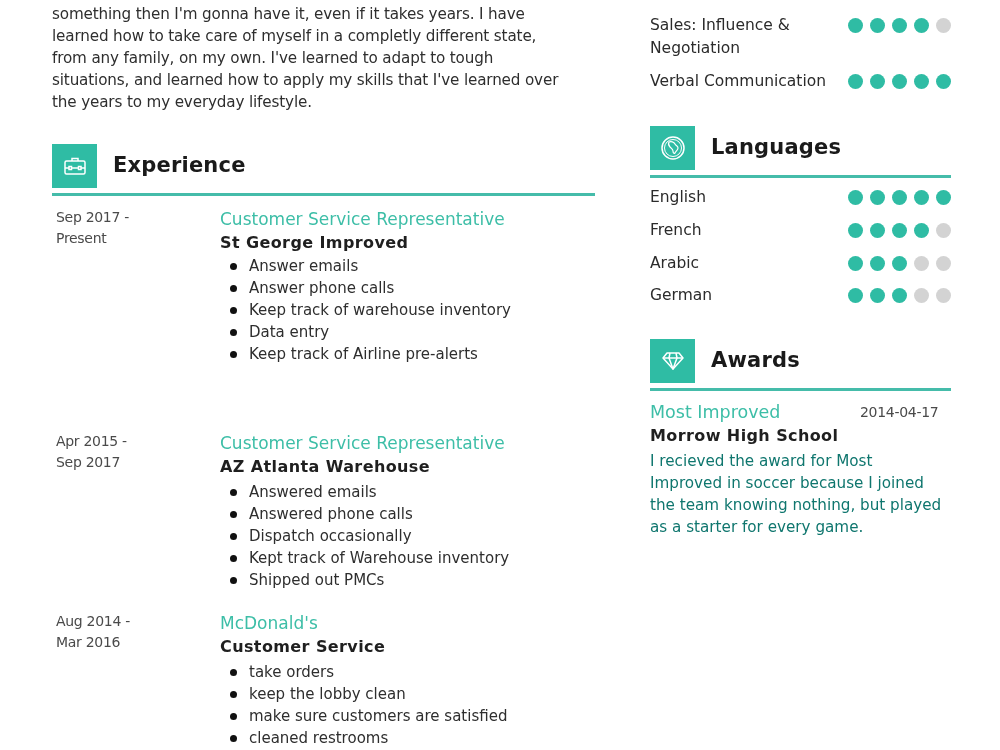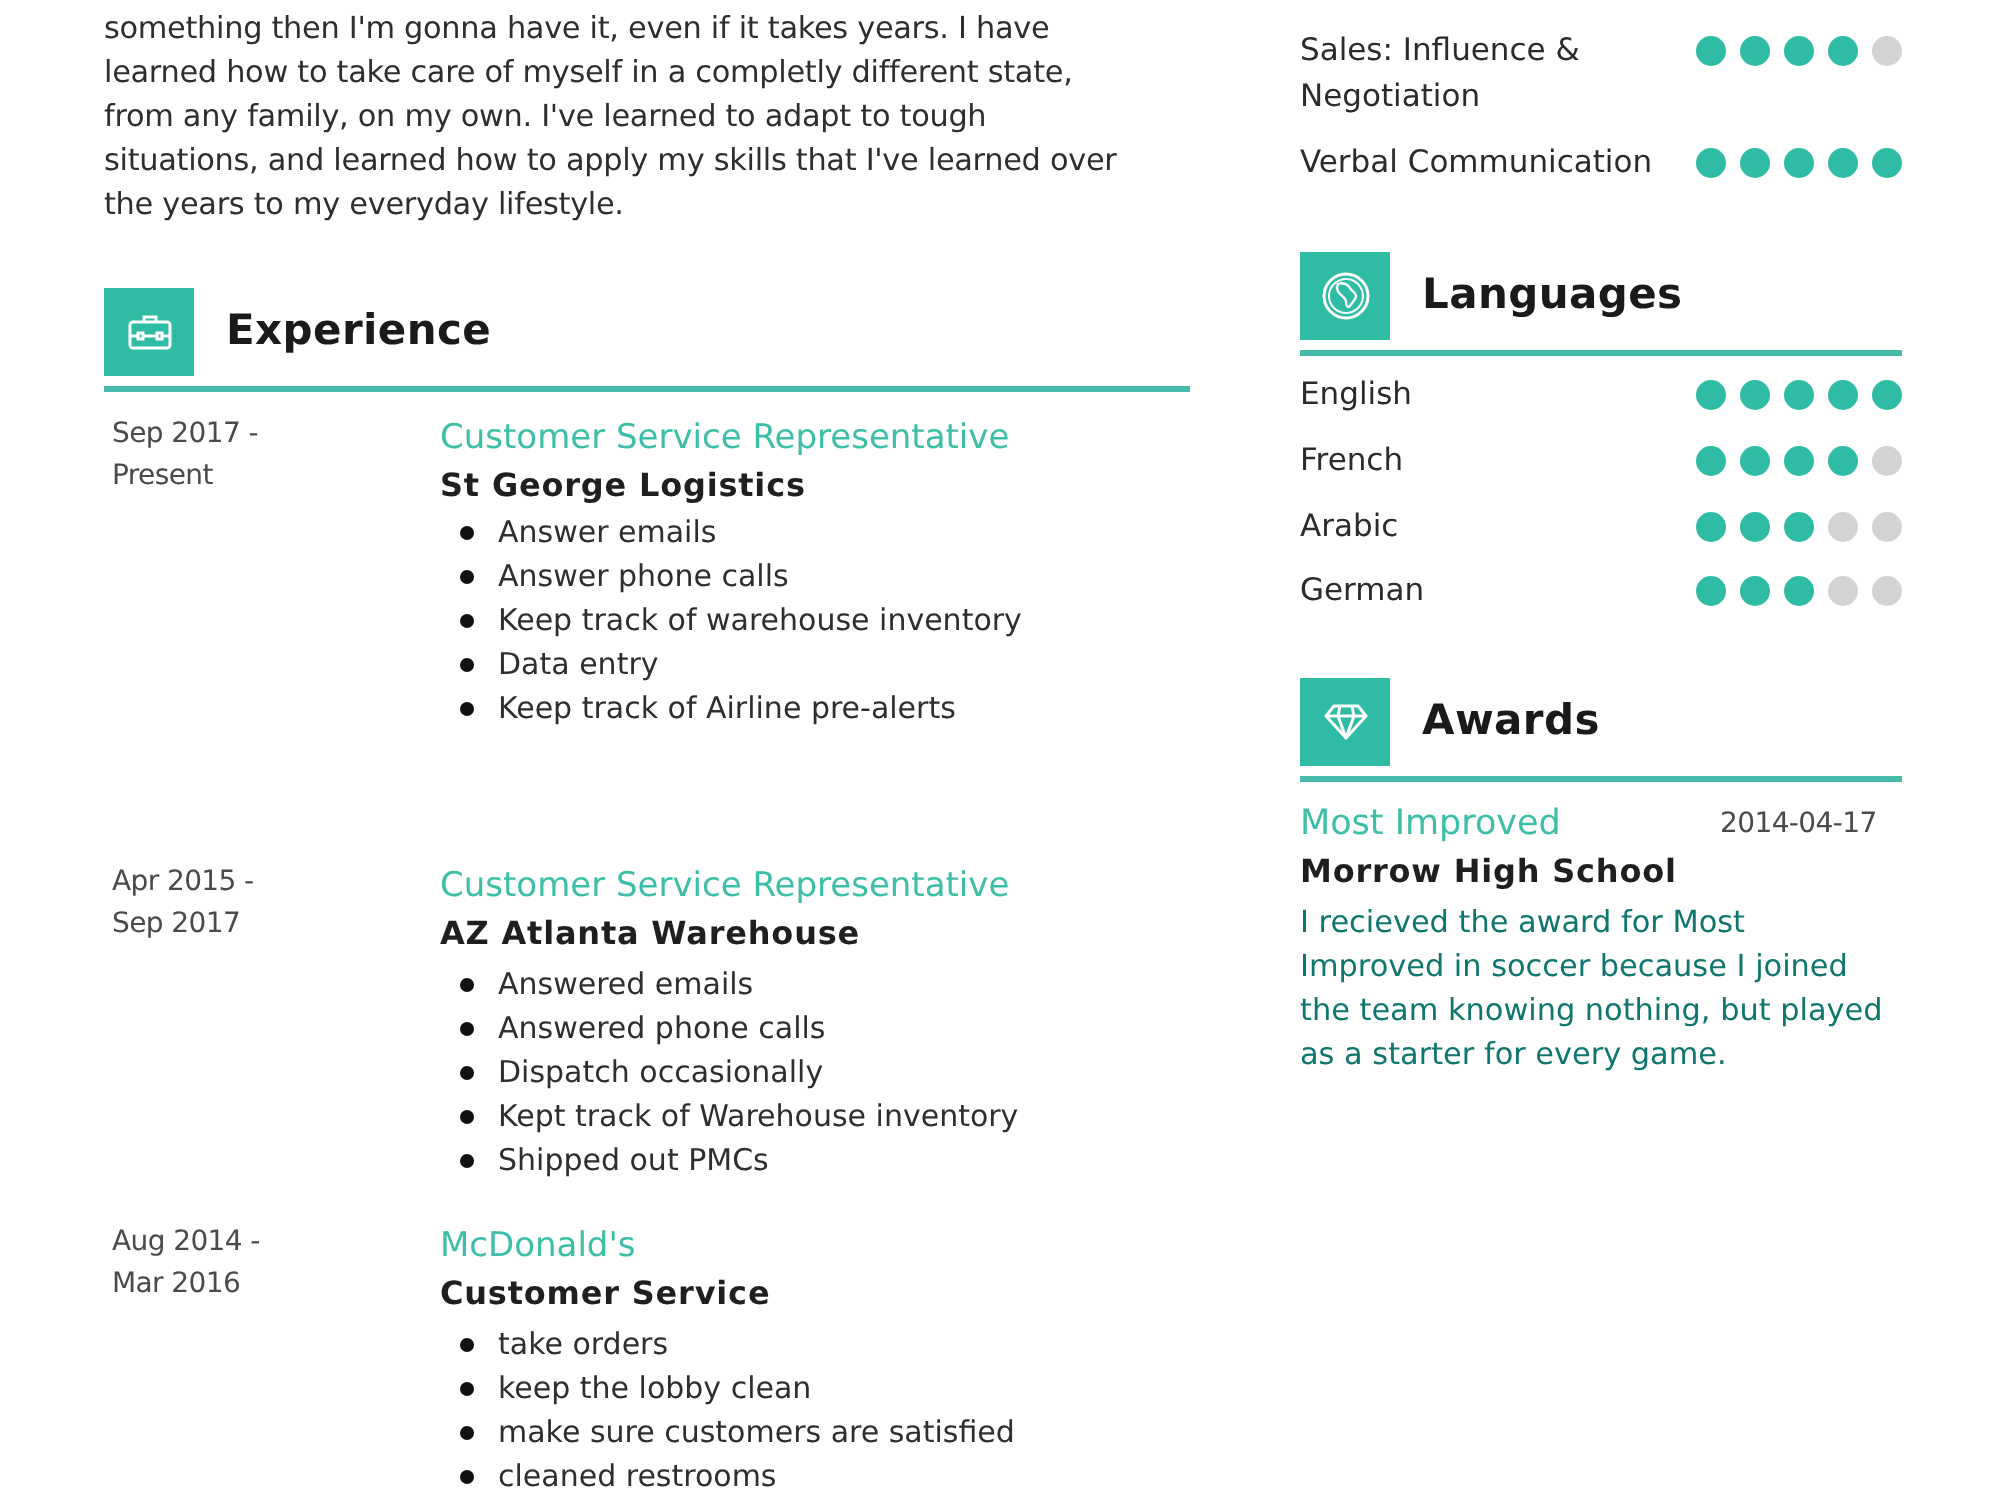--- a/index.html
+++ b/index.html
@@ -65,21 +65,21 @@
     <div class="rule"></div>
   </div>
 
   <div class="job" style="top:207px;">
     <div class="dates">
       <div>Sep 2017 -</div>
       <div>Present</div>
     </div>
     <div class="body">
       <div class="role">Customer Service Representative</div>
-      <div class="company">St George Logistics</div>
+      <div class="company">St George Improved</div>
       <ul>
         <li><span class="bullet"></span><span>Answer emails</span></li>
         <li><span class="bullet"></span><span>Answer phone calls</span></li>
         <li><span class="bullet"></span><span>Keep track of warehouse inventory</span></li>
         <li><span class="bullet"></span><span>Data entry</span></li>
         <li><span class="bullet"></span><span>Keep track of Airline pre-alerts</span></li>
       </ul>
     </div>
   </div>
 

